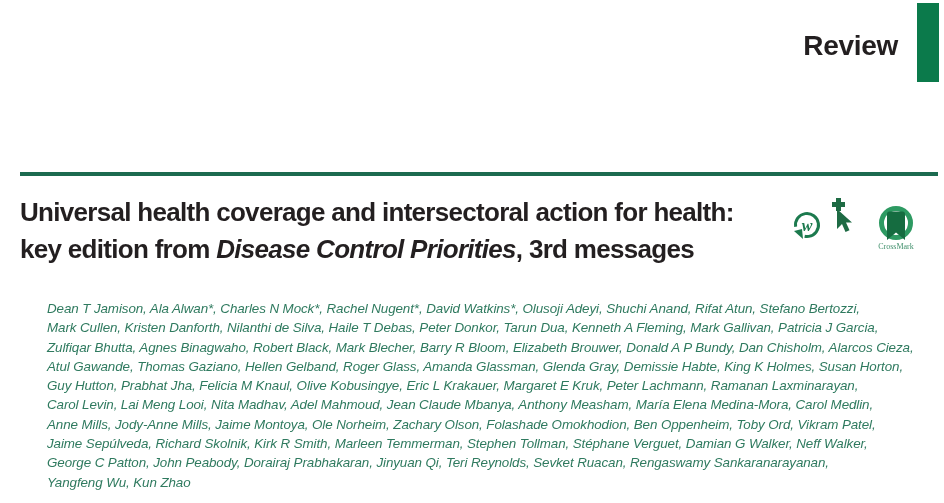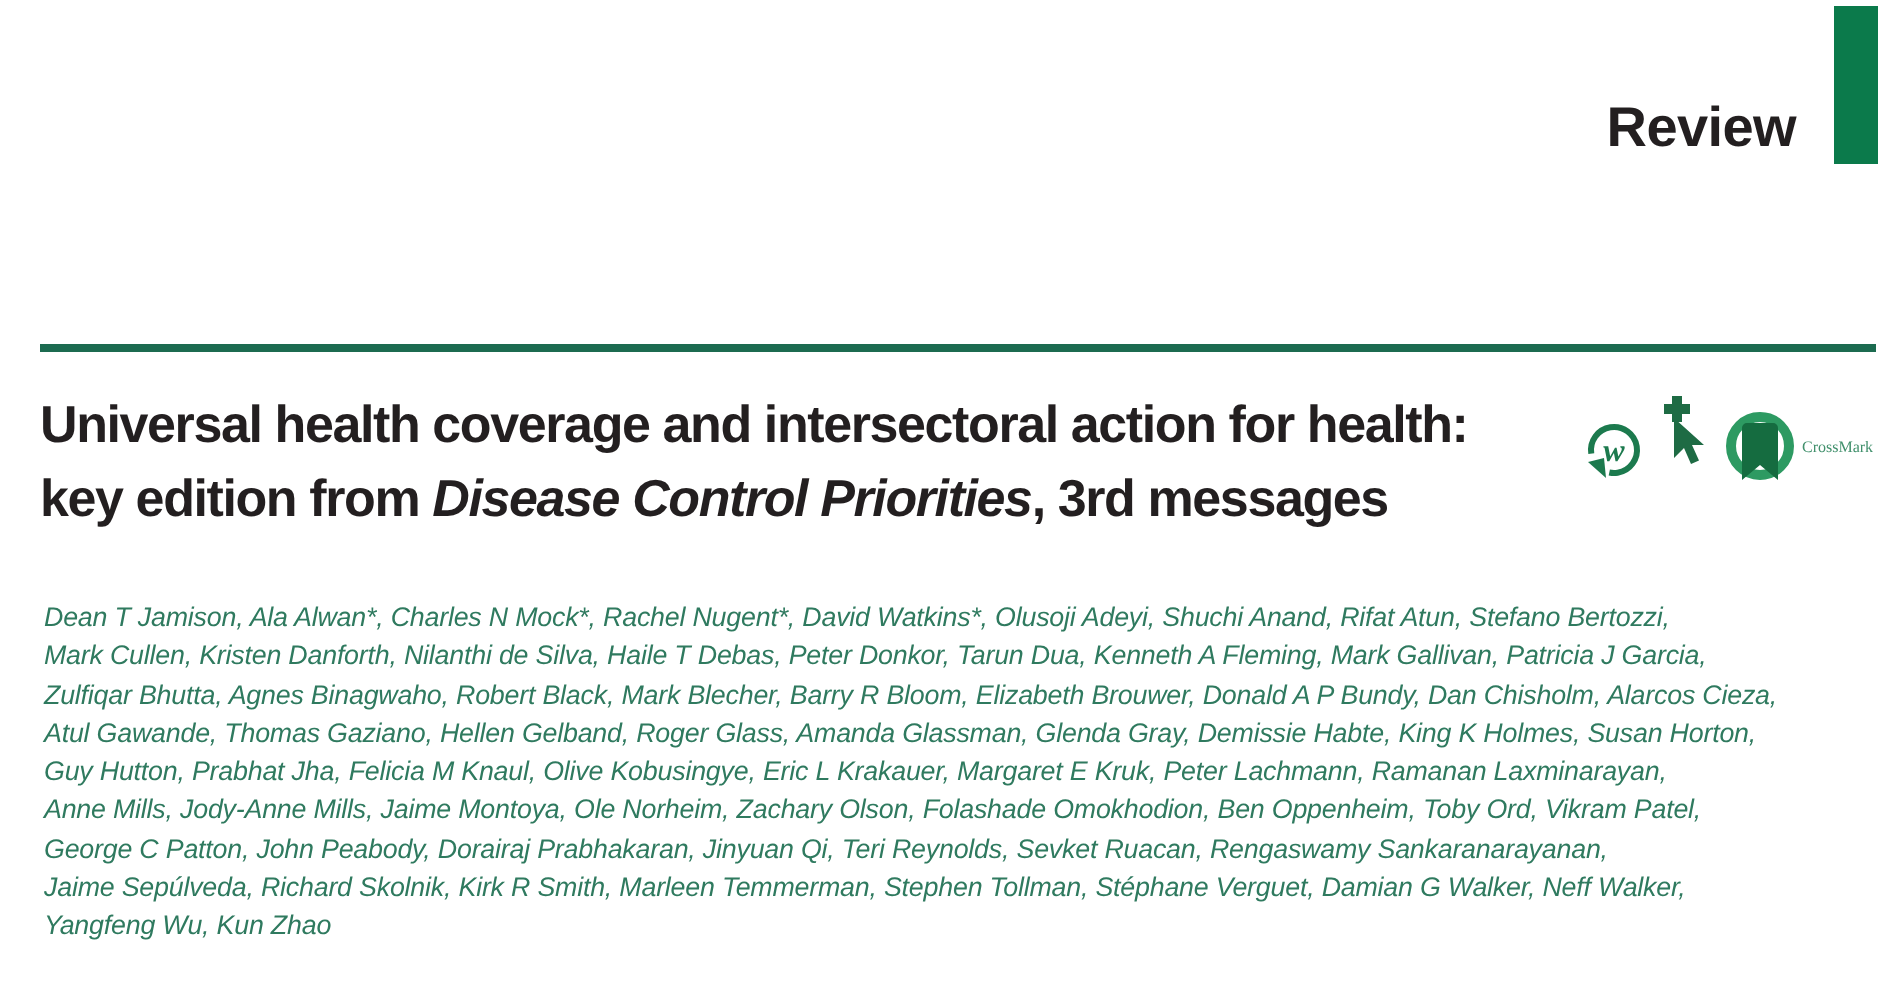--- a/index.html
+++ b/index.html
@@ -1,40 +1,40 @@
 <!DOCTYPE html>
 <html><head>
 <meta charset="utf-8">
 <style>
   html,body{margin:0;padding:0;background:#ffffff;}
   .page{position:relative;width:944px;height:503px;background:#ffffff;overflow:hidden;
         font-family:"Liberation Sans",sans-serif;}
 
   .corner-bar{position:absolute;top:3px;left:917px;width:22px;height:79px;background:#0b7a4b;}
 
-  .review-label{position:absolute;top:50px;right:46px;font-size:28px;font-weight:700;
+  .review-label{position:absolute;top:32px;right:46px;font-size:28px;font-weight:700;
                 color:#231f20;line-height:1;letter-spacing:-0.3px;}
 
   .header-rule{position:absolute;top:172px;left:20px;width:918px;height:4px;background:#1c6b50;}
 
   .article-title{position:absolute;top:194px;left:20px;margin:0;font-size:26px;font-weight:700;
                  color:#231f20;line-height:37px;letter-spacing:-0.7px;}
   .article-title .tline{display:block;white-space:nowrap;}
   .article-title em{font-style:italic;margin-top:36px;}
 
   .icon-row{position:absolute;top:197px;left:792px;display:flex;align-items:flex-start;}
   .wellcome-wrap{margin-top:13px;}
   .cursor-wrap{margin-left:6px;margin-top:0;}
-  .crossmark-wrap{margin-left:4px;margin-top:8px;display:flex;flex-direction:row;align-items:center;justify-content:flex-end;}
+  .crossmark-wrap{margin-left:20px;margin-top:8px;display:flex;flex-direction:column;align-items:center;justify-content:flex-end;}
   .crossmark-label{font-family:"Liberation Serif",serif;font-size:8px;color:#41906c;
                    margin-top:0;line-height:1;}
 
   .authors{position:absolute;top:299px;left:22px;color:#2f7a5f;font-size:13.4px;
            font-style:italic;line-height:19.3px;letter-spacing:-0.1px;}
-  .author-line{white-space:nowrap;}
+  .author-line{white-space:nowrap;margin-left:25px;}
 </style>
 </head>
 <body>
 
 <div class="page">
 
   <div class="corner-bar"></div>
 
   <div class="review-label">Review</div>
 
@@ -72,19 +72,20 @@
     </div>
 
   </div>
 
   <div class="authors">
     <div class="author-line">Dean T Jamison, Ala Alwan*, Charles N Mock*, Rachel Nugent*, David Watkins*, Olusoji Adeyi, Shuchi Anand, Rifat Atun, Stefano Bertozzi,</div>
     <div class="author-line">Mark Cullen, Kristen Danforth, Nilanthi de Silva, Haile T Debas, Peter Donkor, Tarun Dua, Kenneth A Fleming, Mark Gallivan, Patricia J Garcia,</div>
     <div class="author-line">Zulfiqar Bhutta, Agnes Binagwaho, Robert Black, Mark Blecher, Barry R Bloom, Elizabeth Brouwer, Donald A P Bundy, Dan Chisholm, Alarcos Cieza,</div>
     <div class="author-line">Atul Gawande, Thomas Gaziano, Hellen Gelband, Roger Glass, Amanda Glassman, Glenda Gray, Demissie Habte, King K Holmes, Susan Horton,</div>
     <div class="author-line">Guy Hutton, Prabhat Jha, Felicia M Knaul, Olive Kobusingye, Eric L Krakauer, Margaret E Kruk, Peter Lachmann, Ramanan Laxminarayan,</div>
+    <div class="author-line">Carol Levin, Lai Meng Looi, Nita Madhav, Adel Mahmoud, Jean Claude Mbanya, Anthony Measham, María Elena Medina-Mora, Carol Medlin,</div>
     <div class="author-line">Anne Mills, Jody-Anne Mills, Jaime Montoya, Ole Norheim, Zachary Olson, Folashade Omokhodion, Ben Oppenheim, Toby Ord, Vikram Patel,</div>
+    <div class="author-line">Jaime Sepúlveda, Richard Skolnik, Kirk R Smith, Marleen Temmerman, Stephen Tollman, Stéphane Verguet, Damian G Walker, Neff Walker,</div>
     <div class="author-line">George C Patton, John Peabody, Dorairaj Prabhakaran, Jinyuan Qi, Teri Reynolds, Sevket Ruacan, Rengaswamy Sankaranarayanan,</div>
-    <div class="author-line">Jaime Sepúlveda, Richard Skolnik, Kirk R Smith, Marleen Temmerman, Stephen Tollman, Stéphane Verguet, Damian G Walker, Neff Walker,</div>
     <div class="author-line">Yangfeng Wu, Kun Zhao</div>
   </div>
 
 </div>
 
 </body></html>

